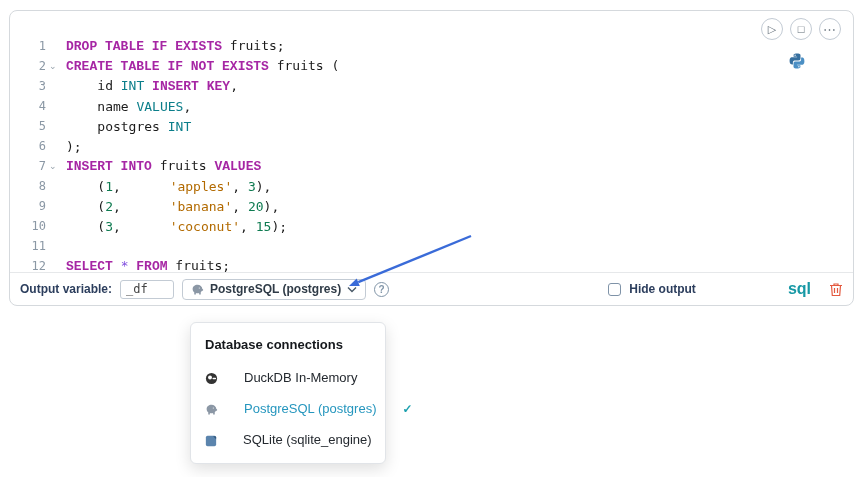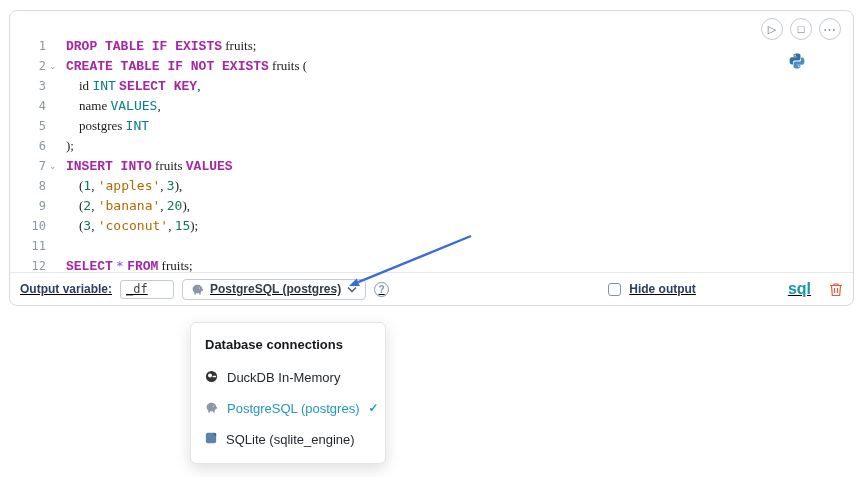--- a/index.html
+++ b/index.html
@@ -21,49 +21,49 @@
   
   .editor { position:absolute; left:0; top:25px; right:0; }
   .code-line { display:flex; height:20px; align-items:center; }
   .gutter { width:36px; text-align:right; color:#8b98a5;
             font:12px "DejaVu Sans Mono", monospace; flex:none; }
   .fold { width:14px; flex:none; font-size:9px; color:#98a3ad; padding-left:3px; }
   .code { white-space:pre; font:13px "DejaVu Sans Mono", monospace; color:#1b1b1b; padding-left:6px; }
   .tk-kw { color:#a626a4; font-weight:bold;font-family:Liberation Mono, monospace; }
   .tk-ty { color:#0b7e8a; }
   .tk-nu { color:#0f7b51; }
-  .tk-st { color:#b26a00; }
+  .tk-st { color:#b26a00;margin-left:41px; }
   .tk-op { color:#8250df; }
-  .tk-pl { color:#1b1b1b;font-family:Liberation Serif, serif; }
+  .tk-pl { color:#1b1b1b; }
 
   
   .toolbar { position:absolute; left:0; right:0; bottom:0; height:31px;
              border-top:1px solid #e6e8ea; display:flex; align-items:center;
-             justify-content:space-between; padding:16px 10px;text-decoration:underline; }
+             justify-content:space-between; padding:16px 10px; }
   .tgroup { display:flex; align-items:center; gap:8px; }
   .tb-label { font-size:12px; font-weight:bold; color:#2c3e5d; }
   .var-input { width:54px; height:19px; border:1px solid #c3cbd4; border-radius:3px;
                font:12px "DejaVu Sans Mono", monospace; color:#444; padding:0 5px; }
   .conn-pill { display:flex; align-items:center; gap:6px; border:1px solid #c3cbd4;
                border-radius:4px; padding:0 8px; height:21px; background:#fff; cursor:pointer; }
   .conn-label { font-size:12px; font-weight:bold; color:#2f3b47; }
   .help-btn { width:15px; height:15px; border:1px solid #8195a8; border-radius:50%;
               color:#8195a8; font-size:10px; font-weight:bold; display:flex;
               align-items:center; justify-content:center; cursor:pointer; }
   .checkbox { width:13px; height:13px; border:1.5px solid #7f93a8; border-radius:3px;
               background:#fff; cursor:pointer; }
   .lang-badge { font-size:16px; font-weight:bold; color:#1798a5; margin-left:84px; }
   .trash-btn { margin-left:10px; display:flex; align-items:center; cursor:pointer; }
 
   
   .menu { position:absolute; left:190px; top:322px; width:196px; background:#fff;
           border:1px solid #e1e4e8; border-radius:6px; padding:4px 0 8px;
           box-shadow:0 5px 16px rgba(0,0,0,.13); z-index:5; }
   .menu-title { font-size:13px; font-weight:bold; color:#15181c; padding:10px 14px 10px; }
-  .menu-item { display:flex; align-items:flex-start; gap:9px; padding:8px 14px;
+  .menu-item { display:flex; align-items:flex-end; gap:26px; padding:8px 14px;
                font-size:13px; color:#24292f; cursor:pointer; }
   .menu-item .mi-label { white-space:nowrap; }
   .menu-item.selected .mi-label { color:#2596be; }
   .check { margin-left:auto; color:#1ba0ae; font-size:12px; font-weight:bold; }
 
   
   .arrow-svg { position:absolute; left:335px; top:226px; width:140px; height:70px; z-index:6; pointer-events:none; }
 
   .icon-flex { display:flex; align-items:center; }
 </style>
@@ -101,21 +101,21 @@
             <span class="code"><span class="tk-kw">DROP TABLE IF EXISTS</span><span class="tk-pl"> fruits;</span></span>
           </div>
           <div class="code-line">
             <span class="gutter">2</span>
             <span class="fold">⌄</span>
             <span class="code"><span class="tk-kw">CREATE TABLE IF NOT EXISTS</span><span class="tk-pl"> fruits (</span></span>
           </div>
           <div class="code-line">
             <span class="gutter">3</span>
             <span class="fold"></span>
-            <span class="code"><span class="tk-pl">    id </span><span class="tk-ty">INT</span><span class="tk-pl"> </span><span class="tk-kw">SELECT KEY</span><span class="tk-pl">,</span></span>
+            <span class="code"><span class="tk-pl">    id </span><span class="tk-ty">INT</span><span class="tk-pl"> </span><span class="tk-kw">INSERT KEY</span><span class="tk-pl">,</span></span>
           </div>
           <div class="code-line">
             <span class="gutter">4</span>
             <span class="fold"></span>
             <span class="code"><span class="tk-pl">    name </span><span class="tk-ty">VALUES</span><span class="tk-pl">,</span></span>
           </div>
           <div class="code-line">
             <span class="gutter">5</span>
             <span class="fold"></span>
             <span class="code"><span class="tk-pl">    postgres </span><span class="tk-ty">INT</span></span>

